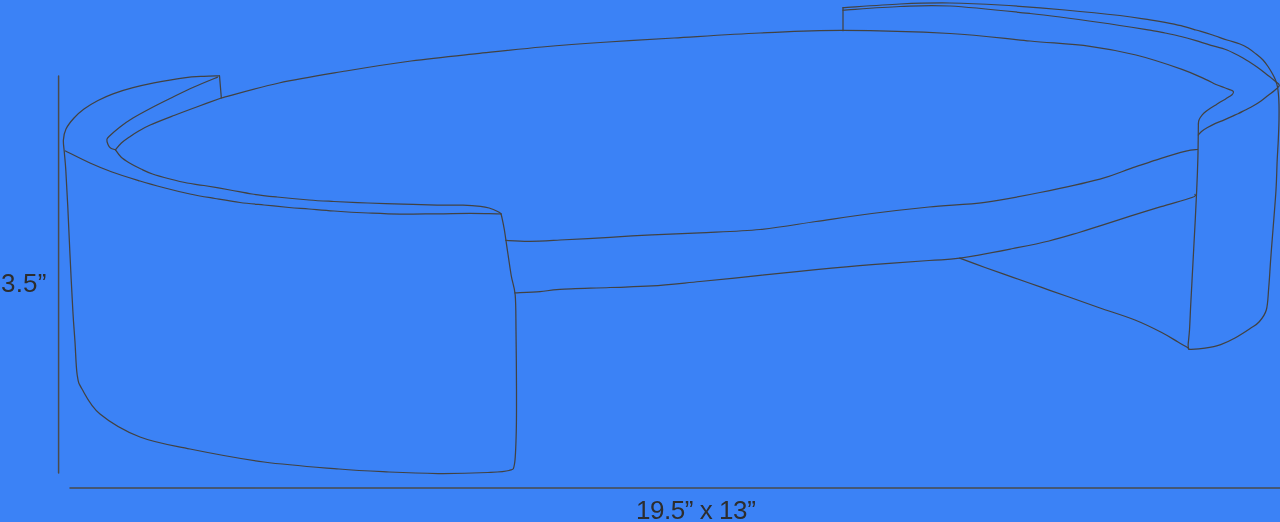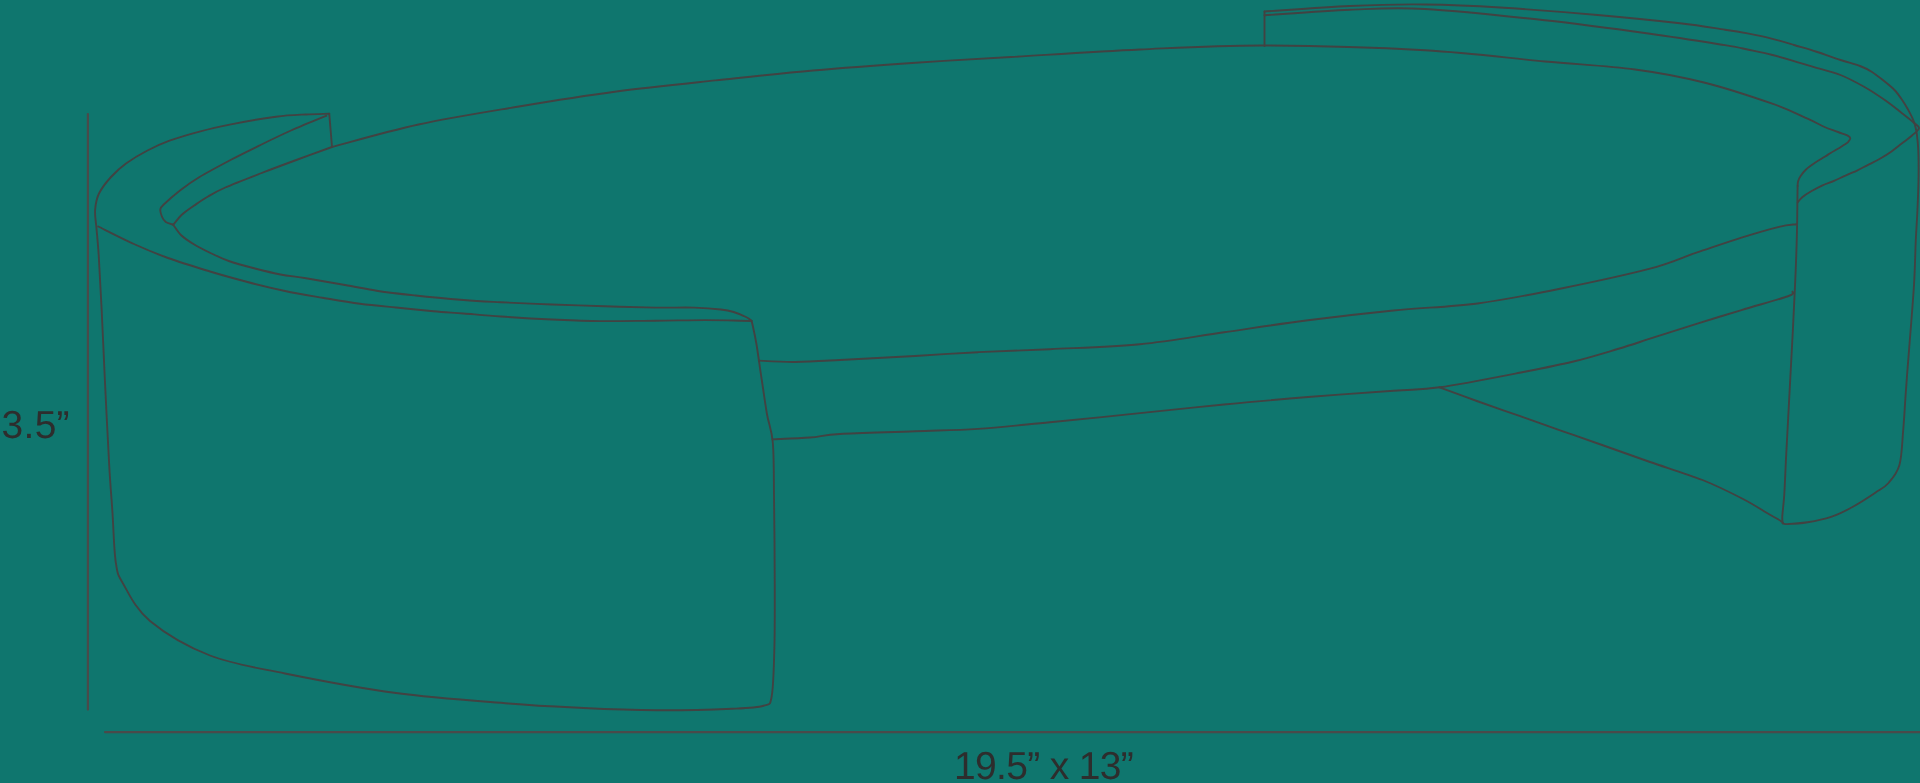--- a/index.html
+++ b/index.html
@@ -1,16 +1,16 @@
 <!DOCTYPE html>
 <html><head>
 <meta charset="utf-8">
 <style>
 html,body { margin:0; padding:0; background:#ffffff; }
-.page { position:relative; width:1280px; height:522px; background:#0f766e; overflow:hidden; }
+.page { position:relative; width:1280px; height:522px; background:#3b82f6; overflow:hidden; }
 svg { position:absolute; left:0; top:0; }
 .dim { font-family:"Liberation Sans", sans-serif; fill:#2d2d2d; font-size:26px; }
 .dimw { letter-spacing:-0.45px; }
 .dimh { letter-spacing:0.2px; }
 </style>
 </head>
 <body>
 <div class="page">
 <svg width="1280" height="522" viewBox="0 0 1280 522" fill="none" stroke="#424242" stroke-width="1.25" stroke-linecap="round">
 

